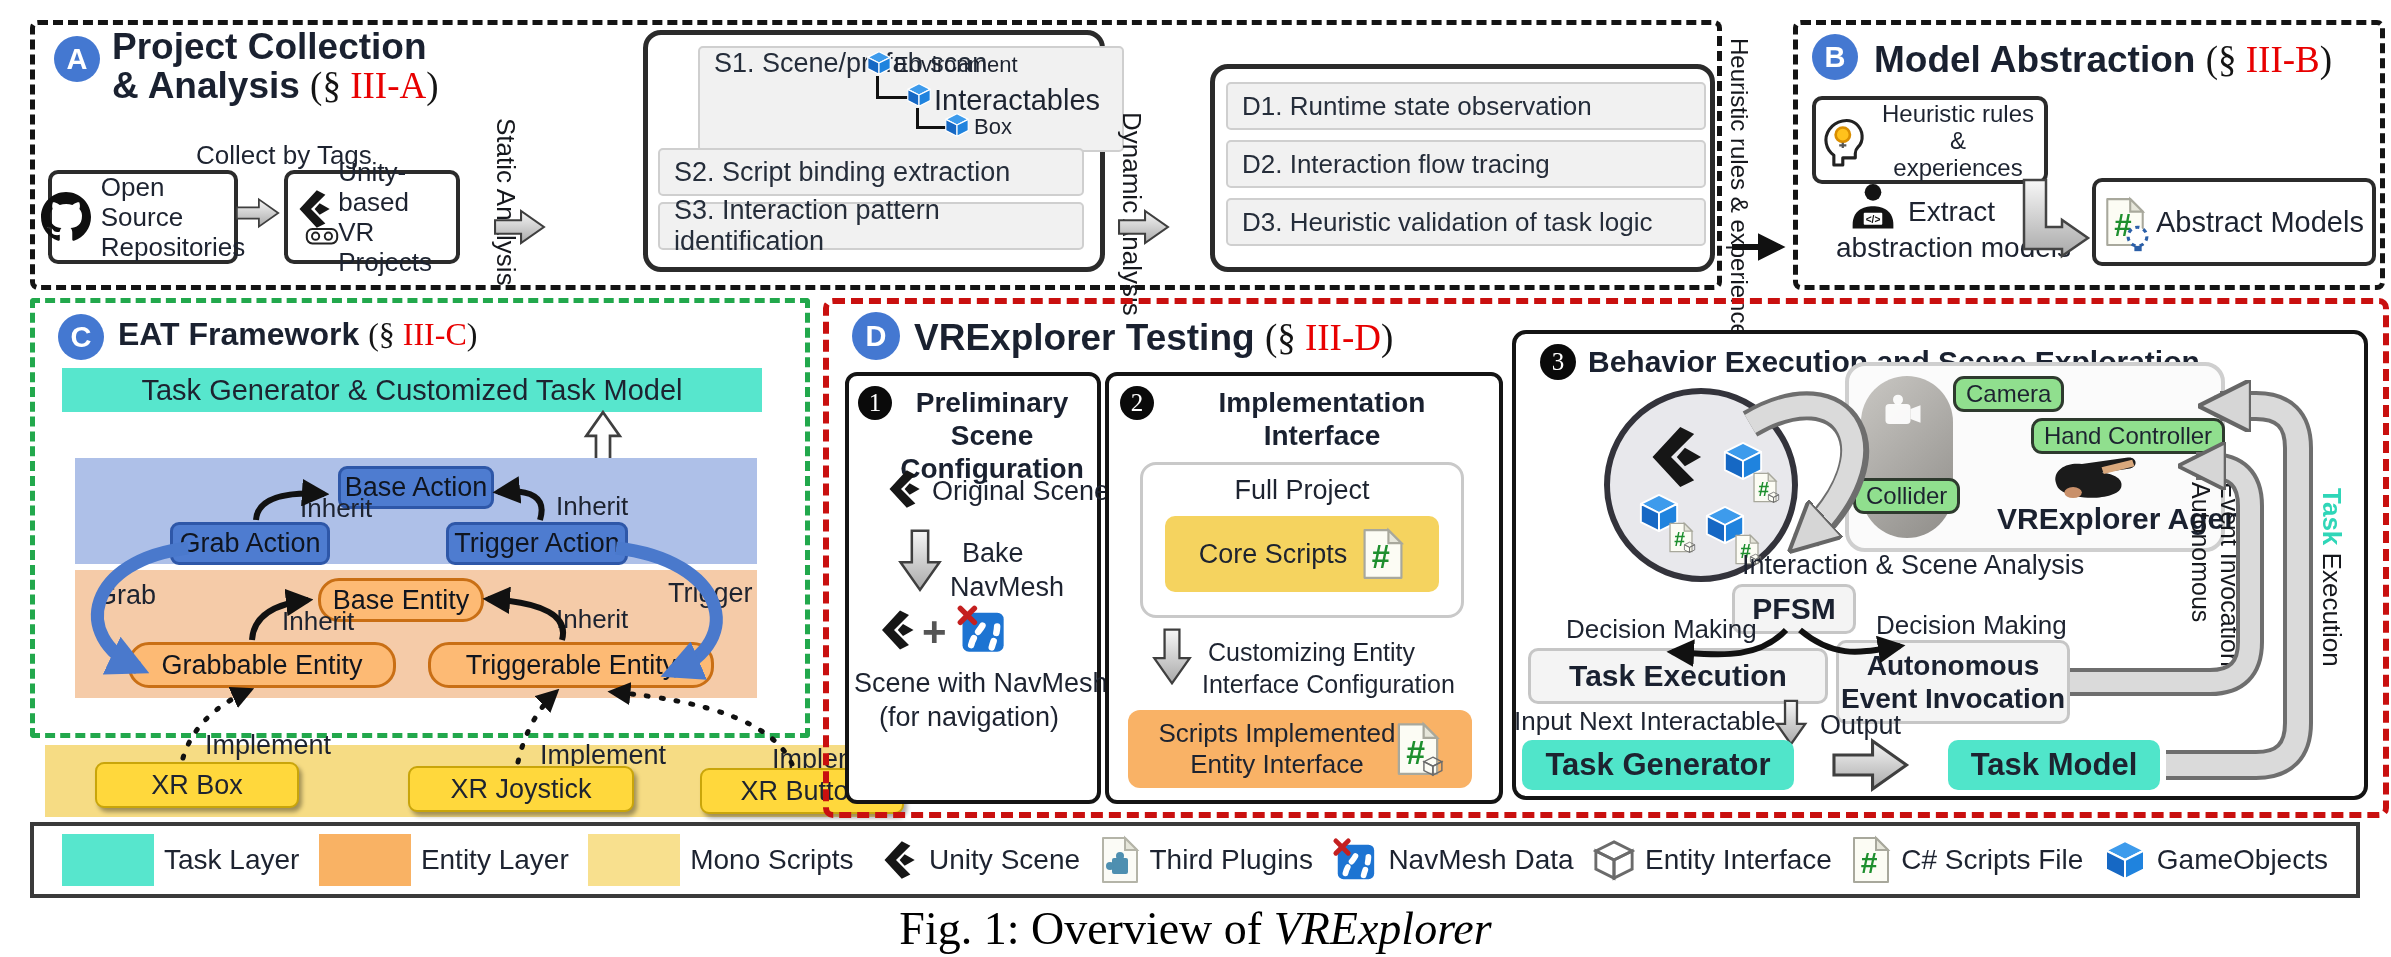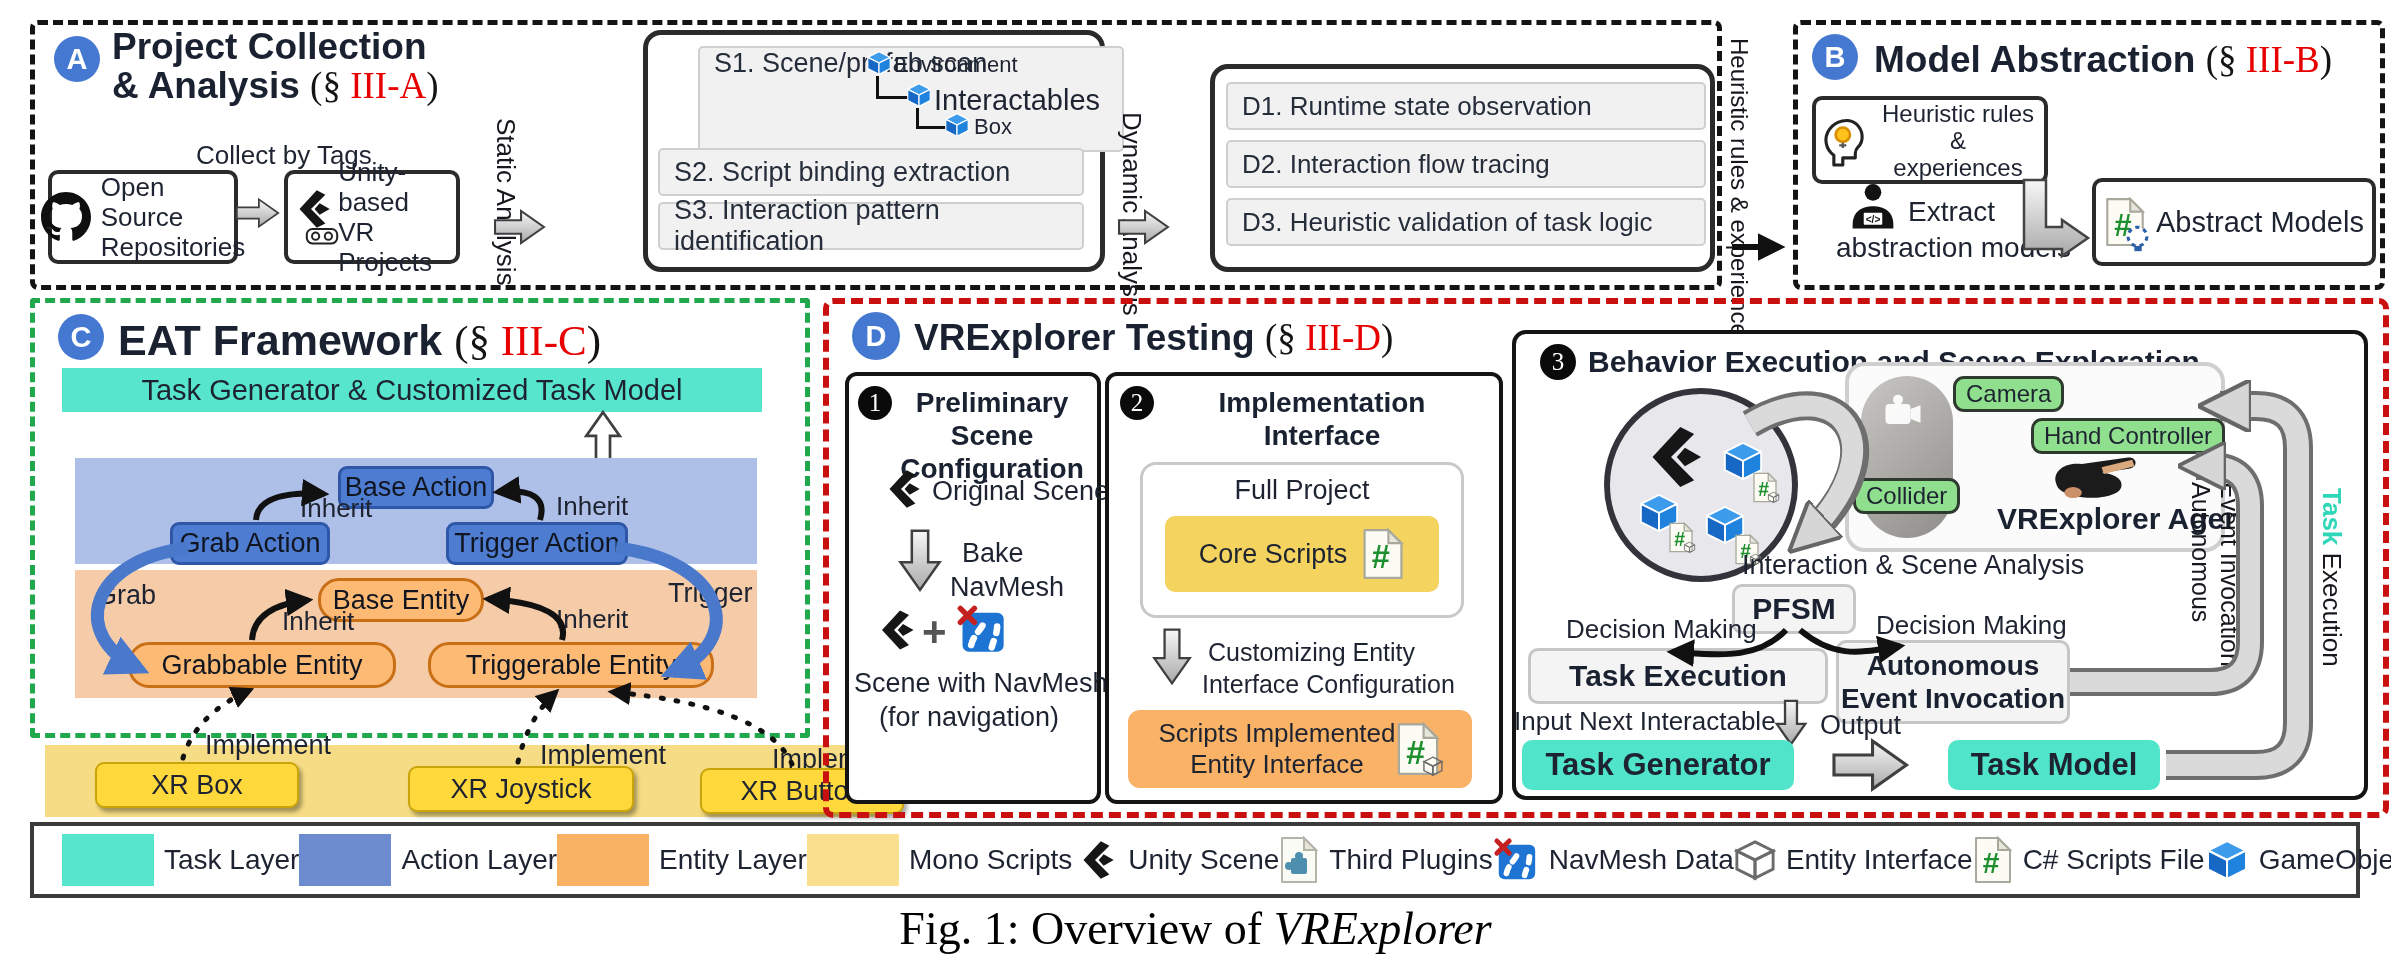--- a/index.html
+++ b/index.html
@@ -231,21 +231,21 @@
 <div class="abs lbl" style="left:1836px;top:232px;font-size:28px">abstraction models</div>
 <div class="abs wbox" style="left:2092px;top:178px;width:276px;height:80px;gap:10px">
   <svg width="42" height="50" viewBox="0 0 40 48">
         <use href="#icon-csfile-bulb"></use>
       </svg>
   <span style="font-size:29px">Abstract Models</span>
 </div>
 
 <div class="abs dash-green" style="left:30px;top:298px;width:770px;height:430px"></div>
 <div class="abs badge" style="left:58px;top:314px">C</div>
-<div class="abs sec-title" style="left:118px;top:316px;font-size:43px"><span>EAT Framework</span> <span class="rp">(§ </span><span class="ref">III-C</span><span class="rp">)</span></div>
+<div class="abs sec-title" style="left:118px;top:316px;font-size:32px"><span>EAT Framework</span> <span class="rp">(§ </span><span class="ref">III-C</span><span class="rp">)</span></div>
 <div class="abs teal" style="left:62px;top:368px;width:700px;height:44px;display:flex;align-items:center;justify-content:center;font-size:29px;background:#57E6CD">
       <span>Task Generator &amp; Customized Task Model</span>
     </div>
 <svg class="abs" style="left:580px;top:410px" width="46" height="54" viewBox="0 0 70 100">
       <polygon points="35,4 66,48 48,48 48,96 22,96 22,48 4,48" fill="#fefefe" stroke="#3f3f3f" stroke-width="5"></polygon>
     </svg>
 
 <div class="abs" style="left:75px;top:458px;width:682px;height:106px;background:#AEC0E8"></div>
 <div class="abs act-box" style="left:338px;top:466px;width:150px;height:37px">
       <span>Base Action</span>
@@ -427,24 +427,20 @@
       <div>Event Invocation</div>
     </div>
 <div class="abs vtext" style="left:2318px;top:488px;font-size:26px"><span style="color:#2FD6B8;font-weight:bold">Task</span><span> </span><span>Execution</span></div>
 
 <div class="abs legend" style="left:30px;top:822px;width:2330px;height:76px">
   <div class="li">
         <span class="sw sw-task"></span>
         <span class="t">Task Layer</span>
       </div>
   <div class="li">
-        <span class="sw sw-act"></span>
-        <span class="t">Action Layer</span>
-      </div>
-  <div class="li">
         <span class="sw sw-ent"></span>
         <span class="t">Entity Layer</span>
       </div>
   <div class="li">
         <span class="sw sw-mono"></span>
         <span class="t">Mono Scripts</span>
       </div>
   <div class="li">
         <svg width="46" height="46" viewBox="0 0 64 64">
           <use href="#icon-unity"></use>

